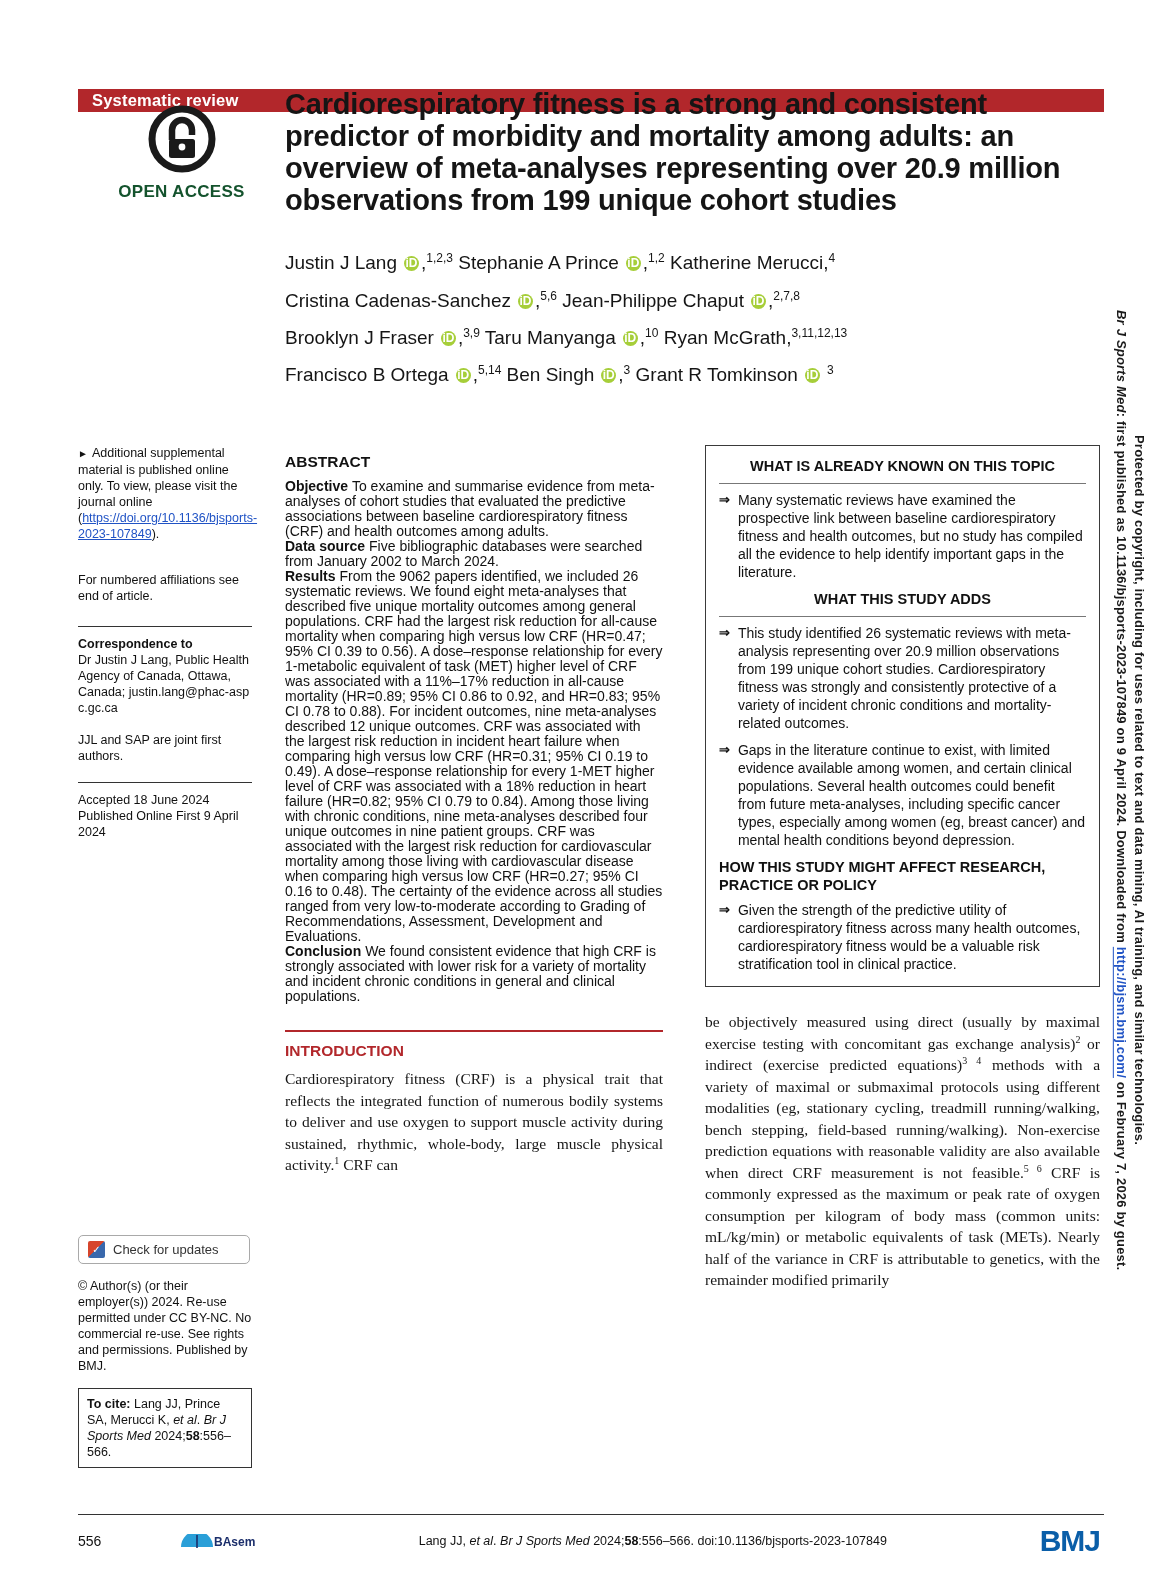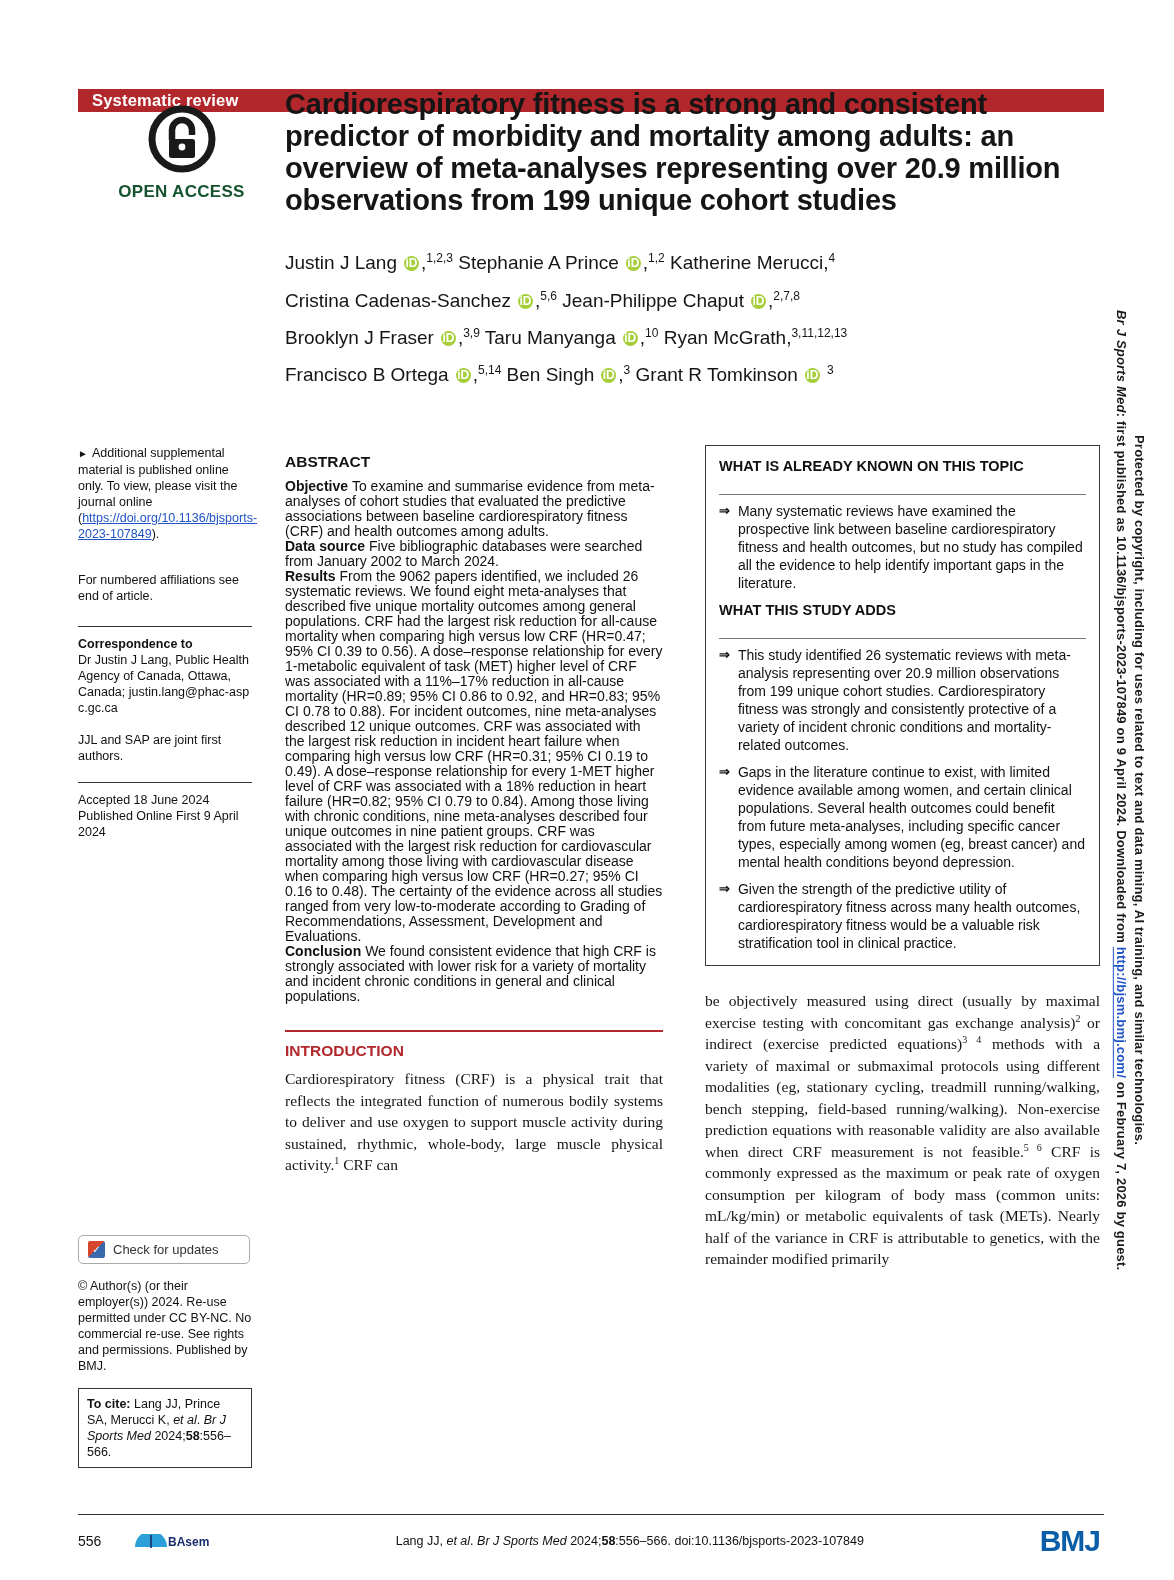--- a/index.html
+++ b/index.html
@@ -61,27 +61,27 @@
   .abs p { font-size:14px; line-height:15px; }
   .intro-rule { height:2px; background:var(--accent-red,#b2272b); margin-top:26px; }
   .intro-h { color:var(--accent-red,#b2272b); font-size:15.5px; font-weight:bold; margin:10px 0 8px; }
   .serif { font-family:"Liberation Serif", serif; font-size:15.5px; line-height:21.5px; text-align:justify; color:#151515; }
   .serif sup { font-size:10px; line-height:0; }
   .right .serif { margin-top:24px; }
 
   .keybox { border:1px solid #3a3a3a; padding:11px 13px 4px; }
   .kb-sec { margin-bottom:4px; }
   .kb-h { font-size:14.5px; font-weight:bold; line-height:18px; margin-bottom:7px; }
-  .kb-h.u { border-bottom:1px solid #777; padding-bottom:19px; }
+  .kb-h.u { border-bottom:1px solid #777; padding-bottom:8px;text-align:center; }
   .kb-item { display:flex; gap:8px; font-size:14px; line-height:18px; margin-bottom:9px; }
   .kb-arrow { flex:none; font-weight:bold; font-size:13px; }
 
   .footer {
     position:absolute; left:78px; top:1514px; width:1026px;
-    border-top:1.5px solid #333; padding-top:9px; display:flex; align-items:center;
+    border-top:1.5px solid #333; padding-top:9px; display:flex; align-items:center;gap:46px;
   }
   .page-num { font-size:14px; width:56px; }
   .basem { display:flex; flex-direction:row; align-items:center; width:86px; line-height:1; }
   .basem-text { font-size:12px; font-weight:bold; color:#1b2e6b; margin-top:1px; }
   .foot-cite { flex:1; text-align:center; font-size:12.5px; }
   .bmj-logo { font-size:30px; font-weight:bold; color:var(--bmj-blue,#0a5ea8); letter-spacing:-1px; margin-right:4px; }
 
   .vtext { position:absolute; left:1114px; top:70px; height:1440px; display:flex; gap:3px; }
   .vline {
     writing-mode:vertical-rl; text-orientation:mixed; height:100%;
@@ -158,20 +158,21 @@
             <div class="kb-item">
               <span class="kb-arrow">⇒</span>
               <span>This study identified 26 systematic reviews with meta-analysis representing over 20.9 million observations from 199 unique cohort studies. Cardiorespiratory fitness was strongly and consistently protective of a variety of incident chronic conditions and mortality-related outcomes.</span>
             </div>
             <div class="kb-item">
               <span class="kb-arrow">⇒</span>
               <span>Gaps in the literature continue to exist, with limited evidence available among women, and certain clinical populations. Several health outcomes could benefit from future meta-analyses, including specific cancer types, especially among women (eg, breast cancer) and mental health conditions beyond depression.</span>
             </div>
           </div>
           <div class="kb-sec">
+            <div class="kb-h">HOW THIS STUDY MIGHT AFFECT RESEARCH, PRACTICE OR POLICY</div>
             <div class="kb-item">
               <span class="kb-arrow">⇒</span>
               <span>Given the strength of the predictive utility of cardiorespiratory fitness across many health outcomes, cardiorespiratory fitness would be a valuable risk stratification tool in clinical practice.</span>
             </div>
           </div>
         </div>
       <p class="serif">be objectively measured using direct (usually by maximal exercise testing with concomitant gas exchange analysis)<sup>2</sup> or indirect (exercise predicted equations)<sup>3 4</sup> methods with a variety of maximal or submaximal protocols using different modalities (eg, stationary cycling, treadmill running/walking, bench stepping, field-based running/walking). Non-exercise prediction equations with reasonable validity are also available when direct CRF measurement is not feasible.<sup>5 6</sup> CRF is commonly expressed as the maximum or peak rate of oxygen consumption per kilogram of body mass (common units: mL/kg/min) or metabolic equivalents of task (METs). Nearly half of the variance in CRF is attributable to genetics, with the remainder modified primarily</p>
     </div>
 
   </div>

